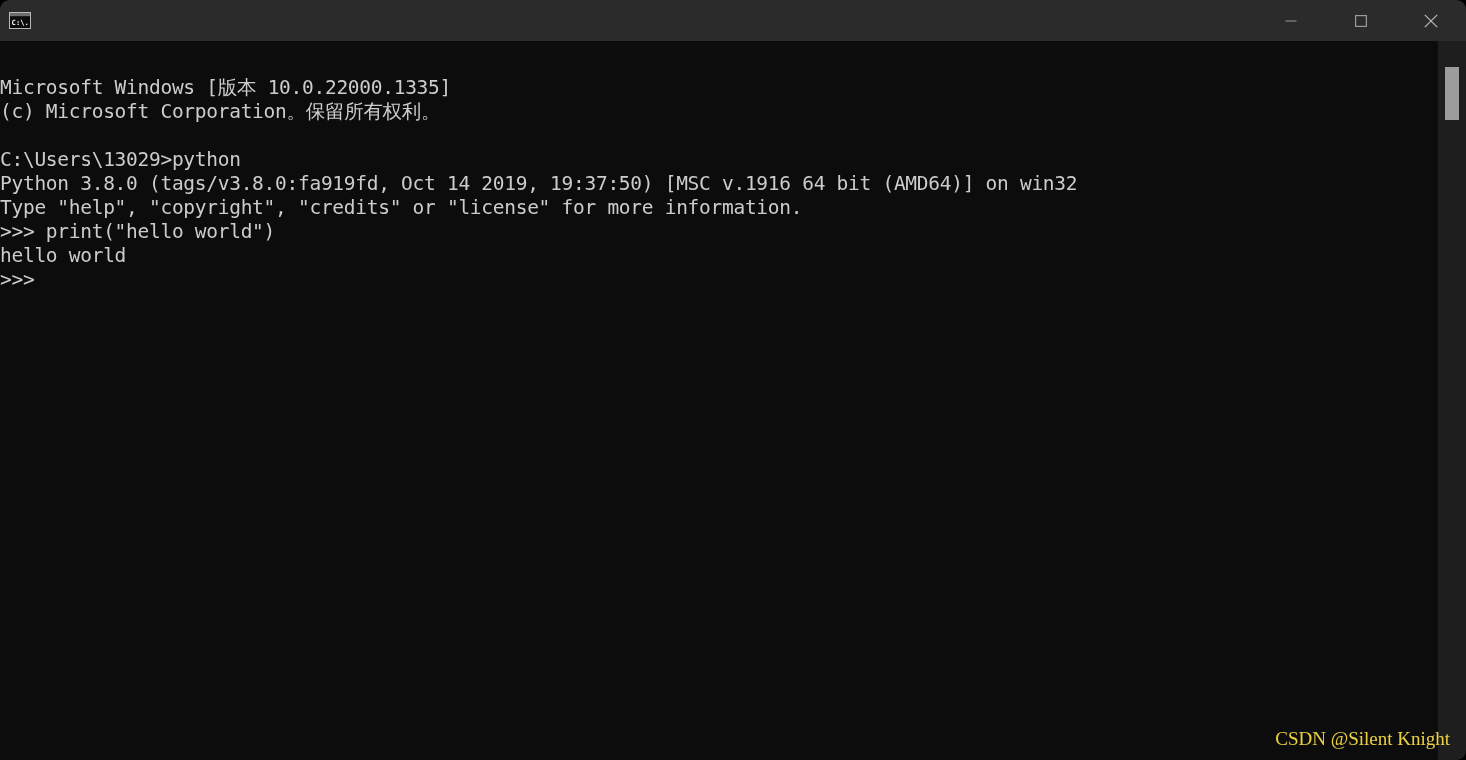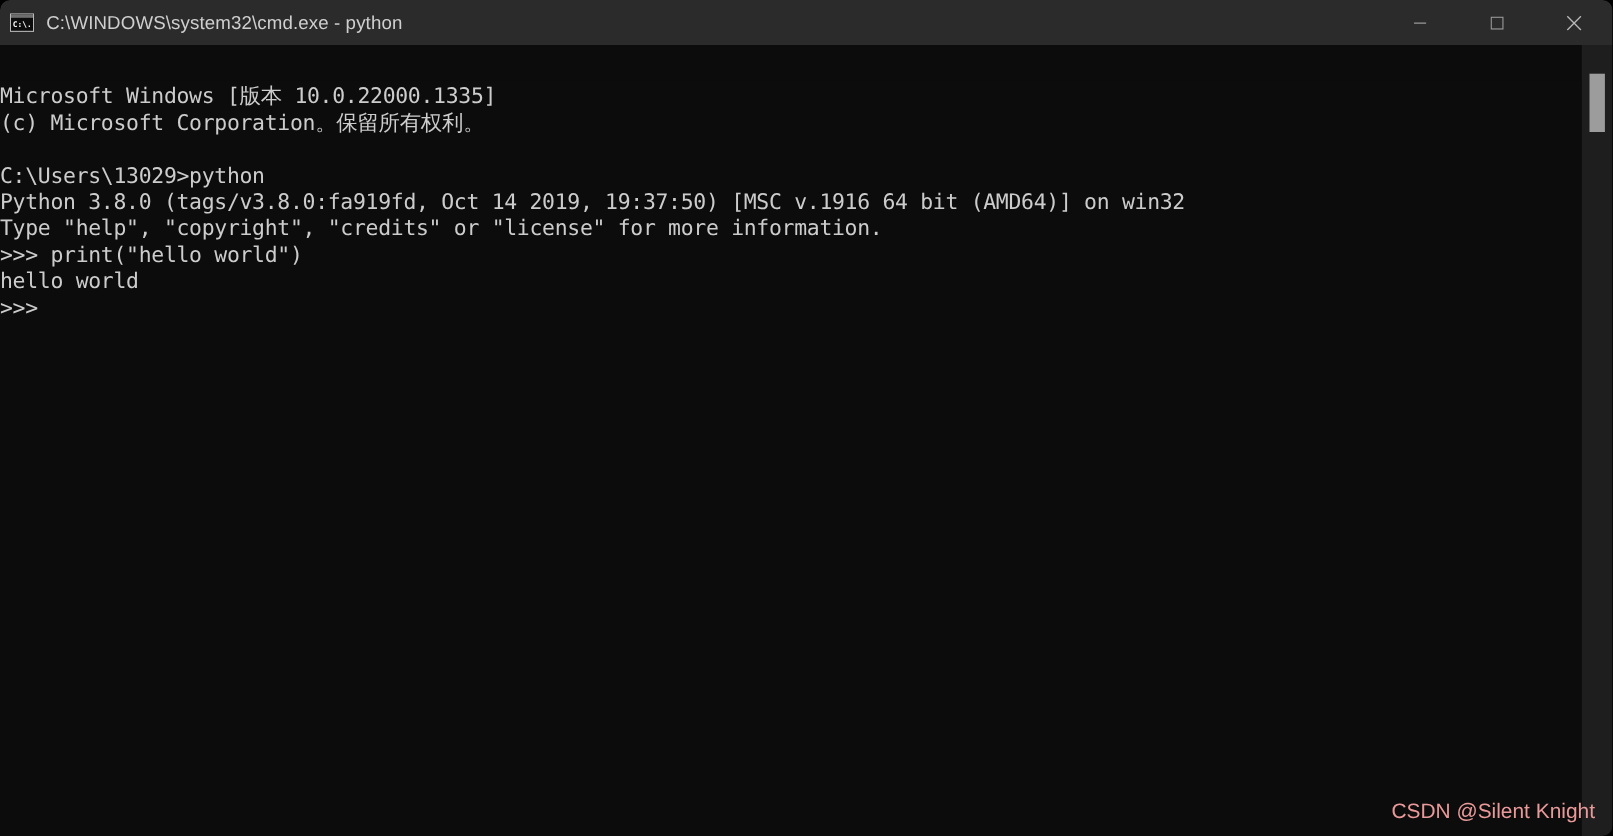--- a/index.html
+++ b/index.html
@@ -121,22 +121,22 @@
     width: 14px;
     height: 53px;
     background: #9c9c9c;
   }
 
   
   #watermark {
     position: absolute;
     right: 16px;
     bottom: 9px;
-    color: #fca5a5;
-    font-family: Liberation Sans, sans-serif;
+    color: #fde047;
+    font-family: Liberation Serif, serif;
     font-size: 19px;
     line-height: 24px;
     white-space: nowrap;
     opacity: 0.92;
     pointer-events: none;
   }
 </style>
 </head>
 <body>
 
@@ -147,21 +147,20 @@
     <div id="titlebar-left">
       <span class="app-icon">
         <svg class="app-icon" viewBox="0 0 22 17" xmlns="http://www.w3.org/2000/svg">
           <rect x="0.5" y="0.5" width="21" height="16" fill="#0c0c0c" stroke="#b8b8b8" stroke-width="1"></rect>
           <rect x="1" y="1" width="20" height="3.2" fill="#6e6e6e"></rect>
           <g fill="#ffffff" font-family="DejaVu Sans Mono, monospace" font-size="7.2" font-weight="bold">
             <text x="2.6" y="12.6">C:\.</text>
           </g>
         </svg>
       </span>
-      <span id="window-title">C:\WINDOWS\system32\cmd.exe - python</span>
     </div>
 
     <div id="window-controls">
       <div class="wc-btn" id="wc-min">
         <span>
           <svg width="12" height="12" viewBox="0 0 12 12" xmlns="http://www.w3.org/2000/svg">
             <line x1="0.5" y1="6" x2="11.5" y2="6" stroke="#9a9a9a" stroke-width="1.2"></line>
           </svg>
         </span>
       </div>

